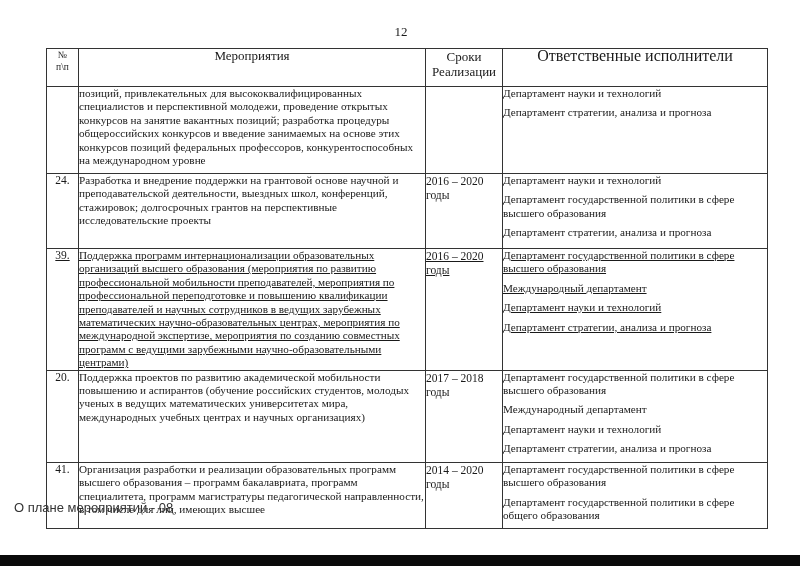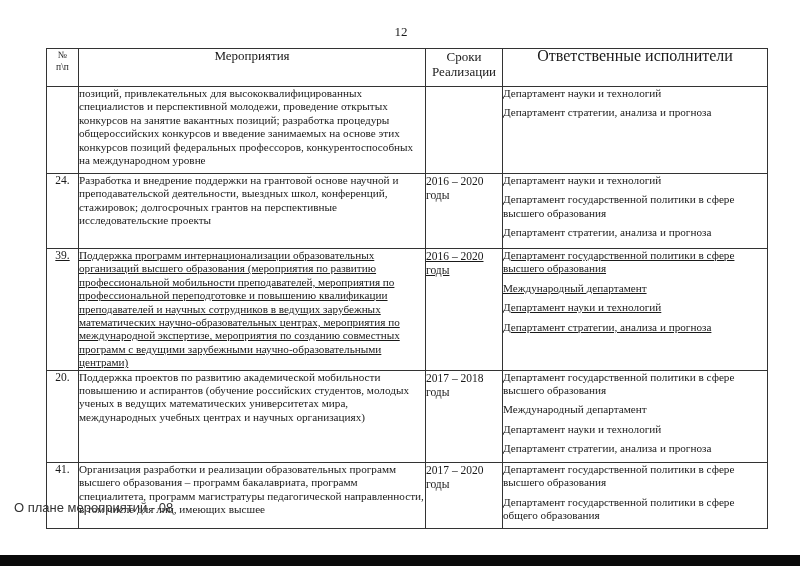--- a/index.html
+++ b/index.html
@@ -133,21 +133,21 @@
         <div class="resp-item">Департамент государственной политики в сфере высшего образования</div>
         <div class="resp-item">Международный департамент</div>
         <div class="resp-item">Департамент науки и технологий</div>
         <div class="resp-item">Департамент стратегии, анализа и прогноза</div>
       </td>
     </tr>
     <tr class="r41">
       <td class="num">41.</td>
       <td class="event">Организация разработки и реализации образовательных программ высшего образования – программ бакалавриата, программ специалитета, программ магистратуры педагогической направленности, в том числе для лиц, имеющих высшее</td>
       <td class="term">
-        <div>2017 – 2020</div>
+        <div>2014 – 2020</div>
         <div>годы</div>
       </td>
       <td class="resp">
         <div class="resp-item">Департамент государственной политики в сфере высшего образования</div>
         <div class="resp-item">Департамент государственной политики в сфере общего образования</div>
       </td>
     </tr>
   </tbody>
 </table>
 

